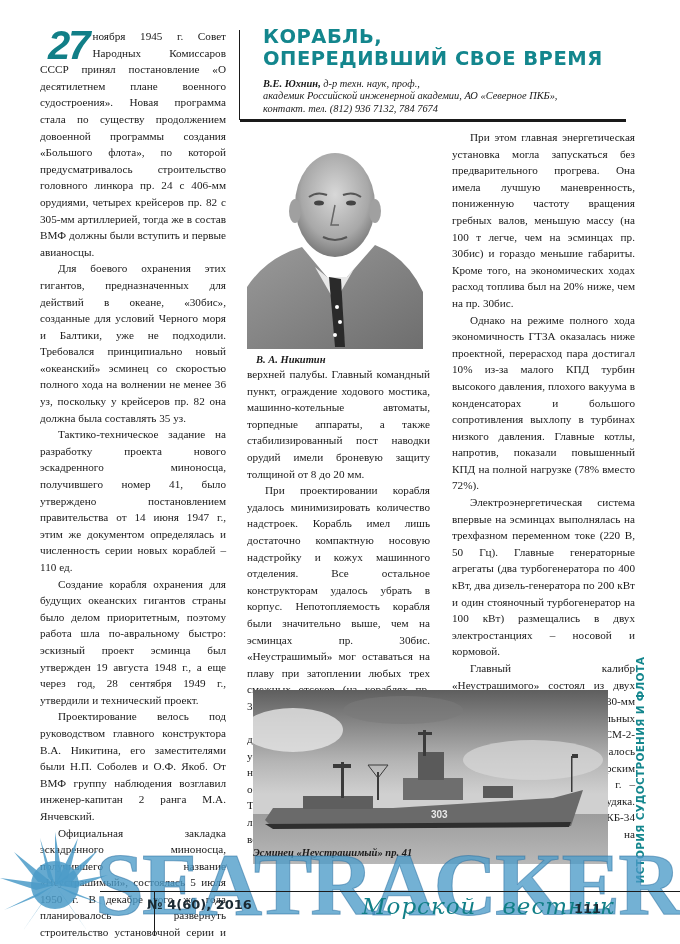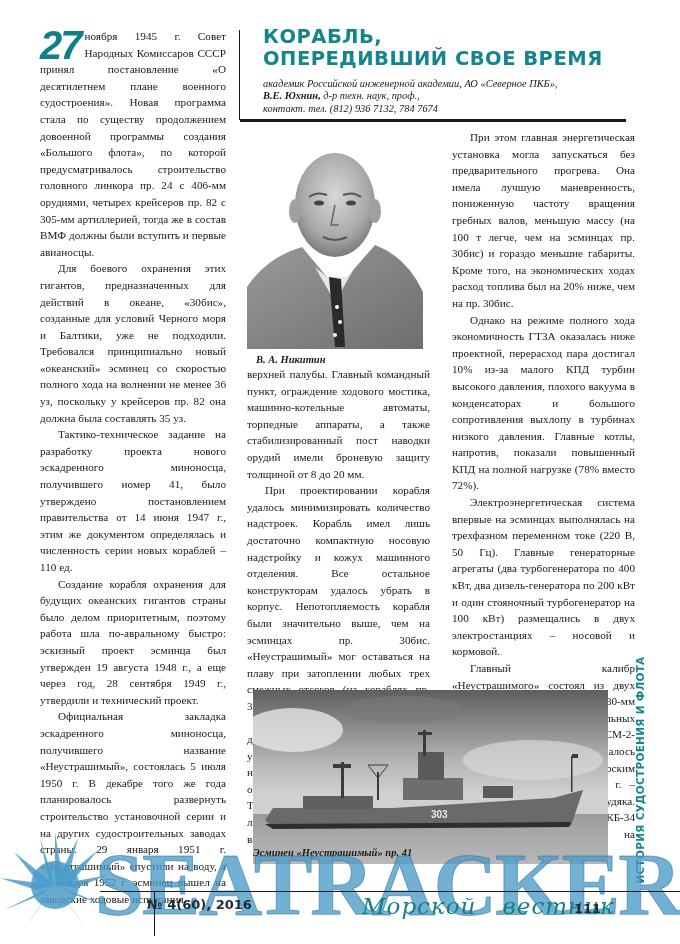--- a/index.html
+++ b/index.html
@@ -6,21 +6,21 @@
     html, body { width: 680px; height: 944px; background: #ffffff; overflow: hidden; }
     body { position: relative; font-family: "Liberation Serif", "DejaVu Serif", serif; color: #1a1a1a; }
 
     .col { position: absolute; font-size: 11.2px; line-height: 16.6px; text-align: justify; hyphens: manual; }
     .col p { text-indent: 18px; }
     .col p.noindent { text-indent: 0; }
     #col-left { left: 40px; top: 28px; width: 186px; }
     #col-mid { left: 247px; top: 366px; width: 183px; }
     #col-right { left: 452px; top: 129px; width: 183px; }
 
-    .dropcap { float: left; font-family: "Liberation Sans", "DejaVu Sans", sans-serif; font-weight: bold; font-size: 40px; line-height: 30px; color: #117f87; margin: 2px 4px 0 0; font-style: italic; letter-spacing: -2px; }
+    .dropcap { float: left; font-family: "Liberation Sans", "DejaVu Sans", sans-serif; font-weight: bold; font-size: 40px; line-height: 30px; color: #117f87; margin: 2px 4px 0 8px; font-style: italic; letter-spacing: -2px; }
 
     #title-block { position: absolute; left: 263px; top: 26px; width: 340px; }
     .title-line { font-family: "DejaVu Sans", sans-serif; font-weight: bold; font-size: 19.5px; line-height: 22px; color: #13868d; letter-spacing: 0.5px; }
     #byline { position: absolute; left: 263px; top: 78px; width: 360px; font-style: italic; font-size: 10.4px; line-height: 12.4px; }
     #byline .name { font-weight: bold; }
     #title-rule { position: absolute; left: 240px; top: 119px; width: 386px; height: 3px; background: #1a1a1a; }
     #title-vrule { position: absolute; left: 239px; top: 30px; width: 1px; height: 90px; background: #1a1a1a; }
 
     #portrait { position: absolute; left: 247px; top: 127px; width: 176px; height: 222px; overflow: hidden; background: #fff; }
     #portrait-caption { position: absolute; left: 256px; top: 354px; font-style: italic; font-weight: bold; font-size: 10.5px; }
@@ -44,31 +44,32 @@
   </style>
 </head>
 <body>
 
 <div id="title-vrule"></div>
 <div id="title-block">
   <div class="title-line">КОРАБЛЬ,</div>
   <div class="title-line">ОПЕРЕДИВШИЙ СВОЕ ВРЕМЯ</div>
 </div>
 <div id="byline">
+  <div><span class="name">В.Е. Юхнин,</span><span> д-р техн. наук, проф.,</span></div>
   <div>академик Российской инженерной академии, АО «Северное ПКБ»,</div>
-  <div><span class="name">В.Е. Юхнин,</span><span> д-р техн. наук, проф.,</span></div>
   <div>контакт. тел. (812) 936 7132, 784 7674</div>
 </div>
 <div id="title-rule"></div>
 
 <div id="col-left" class="col">
   <p class="noindent"><span class="dropcap">27</span><span>ноября 1945 г. Совет Народных Комиссаров СССР принял постановление «О десятилетнем плане военного судостроения». Новая программа стала по существу продолжением довоенной программы создания «Большого флота», по которой предусматривалось строительство головного линкора пр. 24 с 406-мм орудиями, четырех крейсеров пр. 82 с 305-мм артиллерией, тогда же в состав ВМФ должны были вступить и первые авианосцы.</span></p>
   <p>Для боевого охранения этих гигантов, предназначенных для действий в океане, «30бис», созданные для условий Черного моря и Балтики, уже не подходили. Требовался принципиально новый «океанский» эсминец со скоростью полного хода на волнении не менее 36 уз, поскольку у крейсеров пр. 82 она должна была составлять 35 уз.</p>
   <p>Тактико-техническое задание на разработку проекта нового эскадренного миноносца, получившего номер 41, было утверждено постановлением правительства от 14 июня 1947 г., этим же документом определялась и численность серии новых кораблей – 110 ед.</p>
   <p>Создание корабля охранения для будущих океанских гигантов страны было делом приоритетным, поэтому работа шла по-авральному быстро: эскизный проект эсминца был утвержден 19 августа 1948 г., а еще через год, 28 сентября 1949 г., утвердили и технический проект.</p>
+  <p>Проектирование велось под руководством главного конструктора В.А. Никитина, его заместителями были Н.П. Соболев и О.Ф. Якоб. От ВМФ группу наблюдения возглавил инженер-капитан 2 ранга М.А. Янчевский.</p>
   <p>Официальная закладка эскадренного миноносца, получившего название «Неустрашимый», состоялась 5 июля 1950 г. В декабре того же года планировалось развернуть строительство установочной серии и на других судостроительных заводах страны. 29 января 1951 г. «Неустрашимый» спустили на воду, а 26 января 1952 г. эсминец вышел на заводские ходовые испытания.</p>
 
 </div>
 
 <div id="portrait">
   <svg width="176" height="222" viewBox="0 0 176 222">
     <defs>
       <radialGradient id="faceG" cx="50%" cy="40%" r="60%">
         <stop offset="0%" stop-color="#d8d8d8"></stop>
         <stop offset="70%" stop-color="#a8a8a8"></stop>

